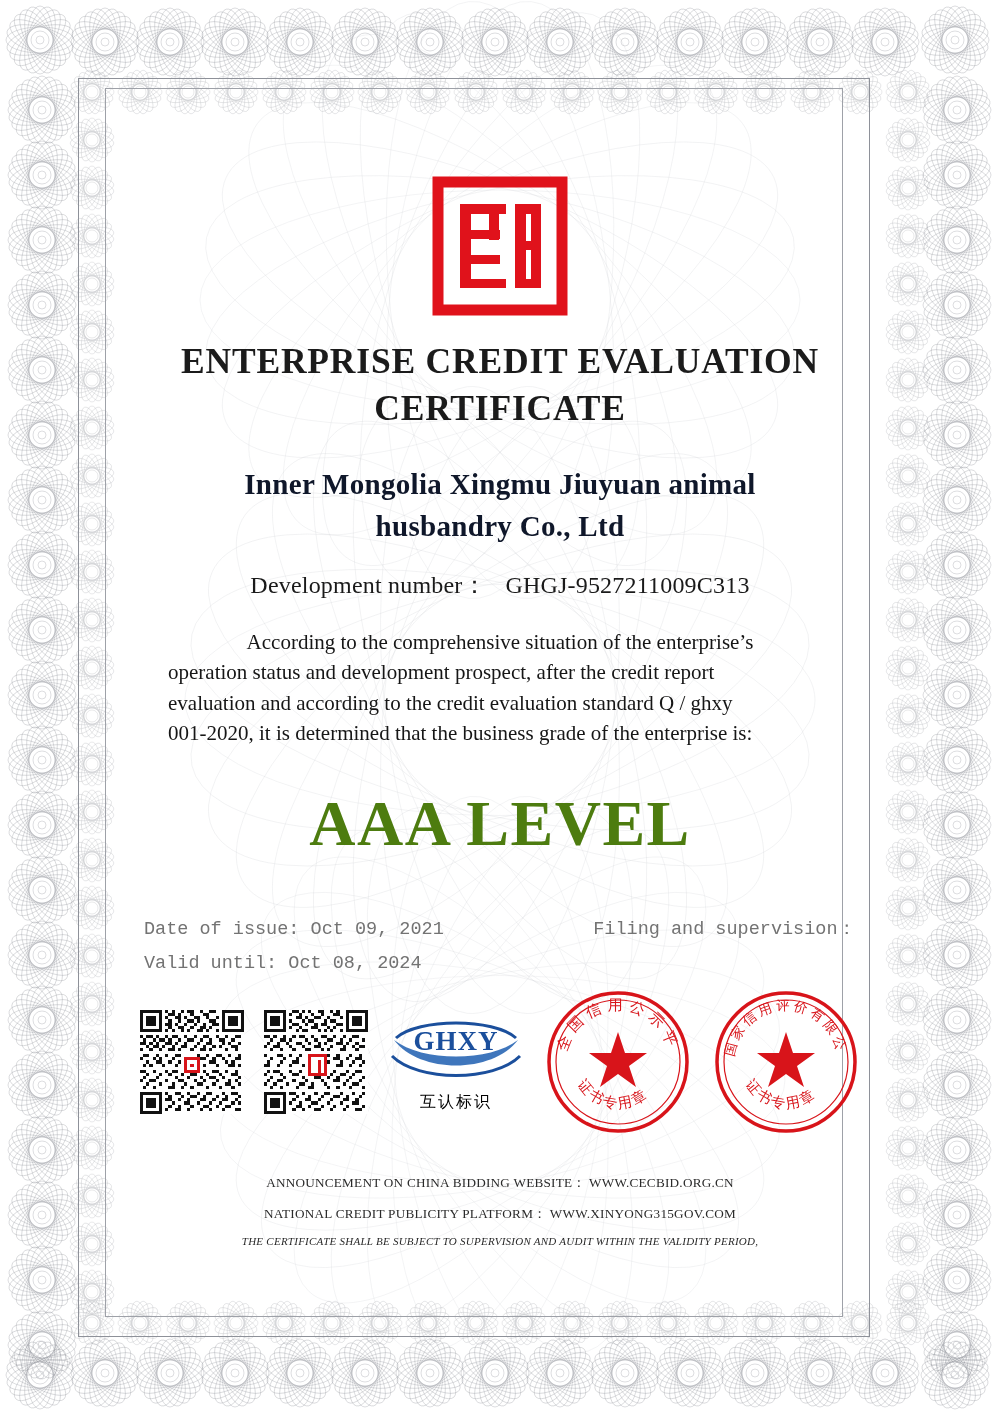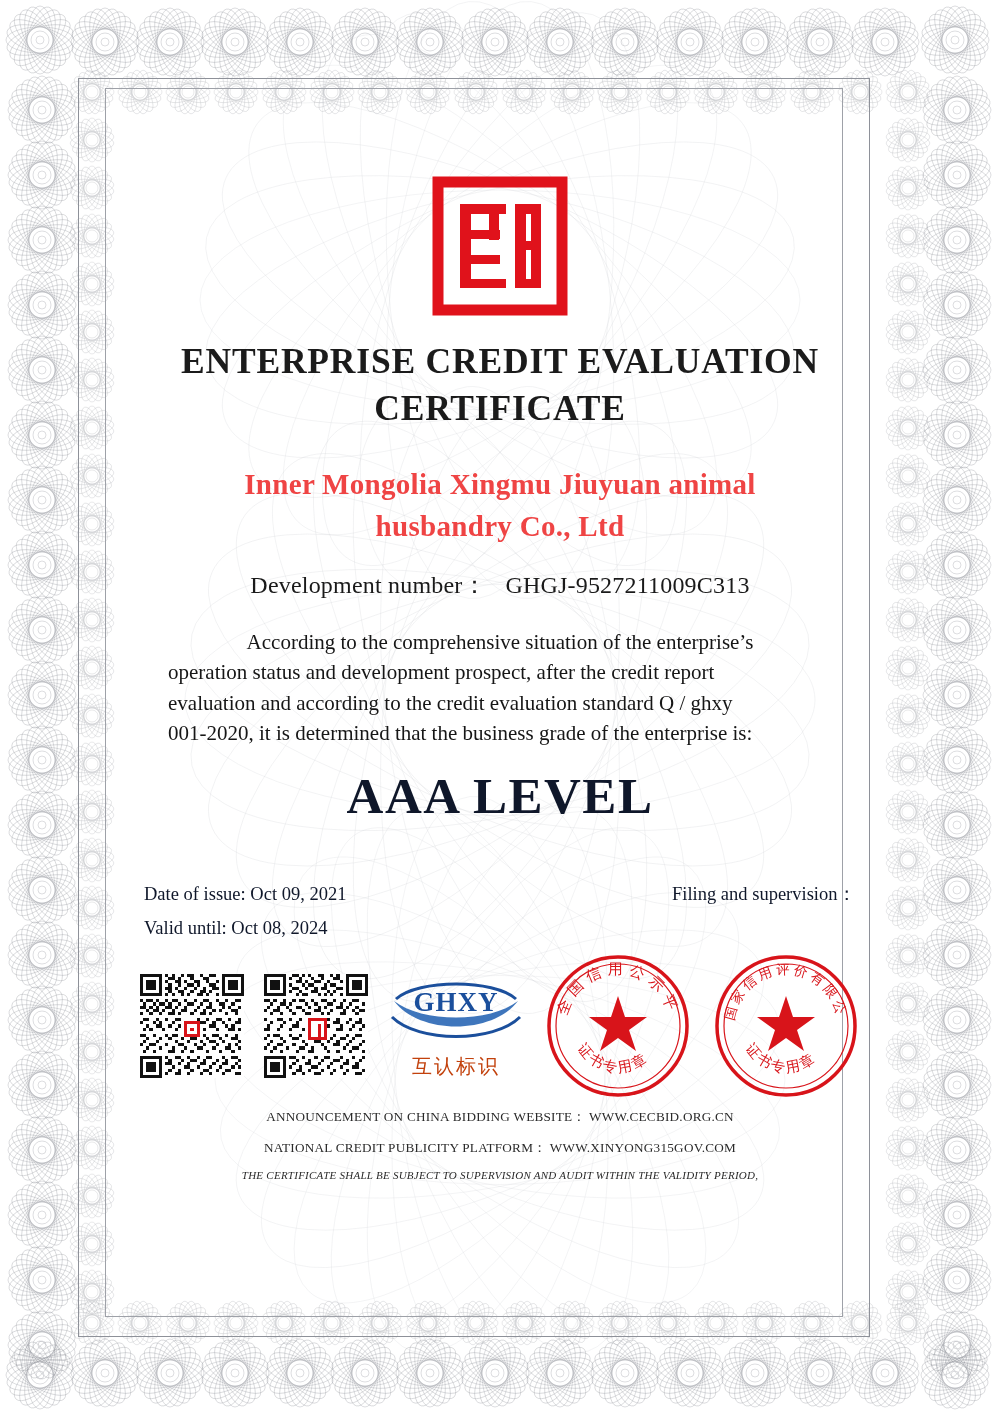--- a/index.html
+++ b/index.html
@@ -75,21 +75,21 @@
     color: #1b1b1b;
     font-family: "Liberation Serif", serif;
   }
 
   .company {
     margin-top: 32px;
     font-size: 29px;
     font-weight: bold;
     line-height: 1.42;
     letter-spacing: 0.3px;
-    color: #ef4444;
+    color: #0f172a;
   }
 
   .cert-number {
     margin-top: 22px;
     font-size: 24px;
     color: #1a1a1a;
     letter-spacing: 0.2px;
   }
 
   .body-text {
@@ -104,36 +104,37 @@
     display: block;
     text-align: left;
     padding-left: 26px;
   }
   .body-text span.line.first {
     text-align: center;
     padding-left: 0;
   }
 
   .grade {
-    margin-top: 18px;
-    font-size: 51px;
+    margin-top: 38px;
+    font-size: 64px;
     font-weight: bold;
-    color: #0f172a;
+    color: #4d7c0f;
     letter-spacing: 1.5px;
   }
 
   
   .dates {
     margin-top: 52px;
     display: flex;
     justify-content: space-between;
     font-size: 18.5px;
-    color: #0f172a;
+    color: #737373;
     padding: 0 26px 0 26px;
     box-sizing: border-box;
+    font-family: Liberation Mono, monospace;
   }
   .dates .left { text-align: left; line-height: 1.85; }
   .dates .right { text-align: left; line-height: 1.85; margin-left: 32px; }
 
   
   .badges {
     margin-top: 16px;
     display: flex;
     align-items: center;
     justify-content: space-between;
@@ -152,36 +153,36 @@
 
   .ghxy {
     width: 136px;
     text-align: center;
   }
   .ghxy .mark {
     position: relative;
     height: 86px;
   }
   .ghxy .cn {
-    font-size: 20px;
-    color: #c2410c;
+    font-size: 16px;
+    color: #000000;
     letter-spacing: 2px;
     margin-top: -4px;
   }
 
   .seal {
     width: 148px;
     height: 148px;
     position: relative;
   }
   .seal svg { display:block; }
 
   
   .footer {
-    margin-top: 10px;
+    margin-top: 40px;
     font-size: 13.2px;
     color: #2a2a2a;
     letter-spacing: 0.25px;
     line-height: 2.35;
   }
   .footer .f3, .footer .f4 { font-size: 11px; font-style: italic; }
 </style>
 </head>
 <body>
 

